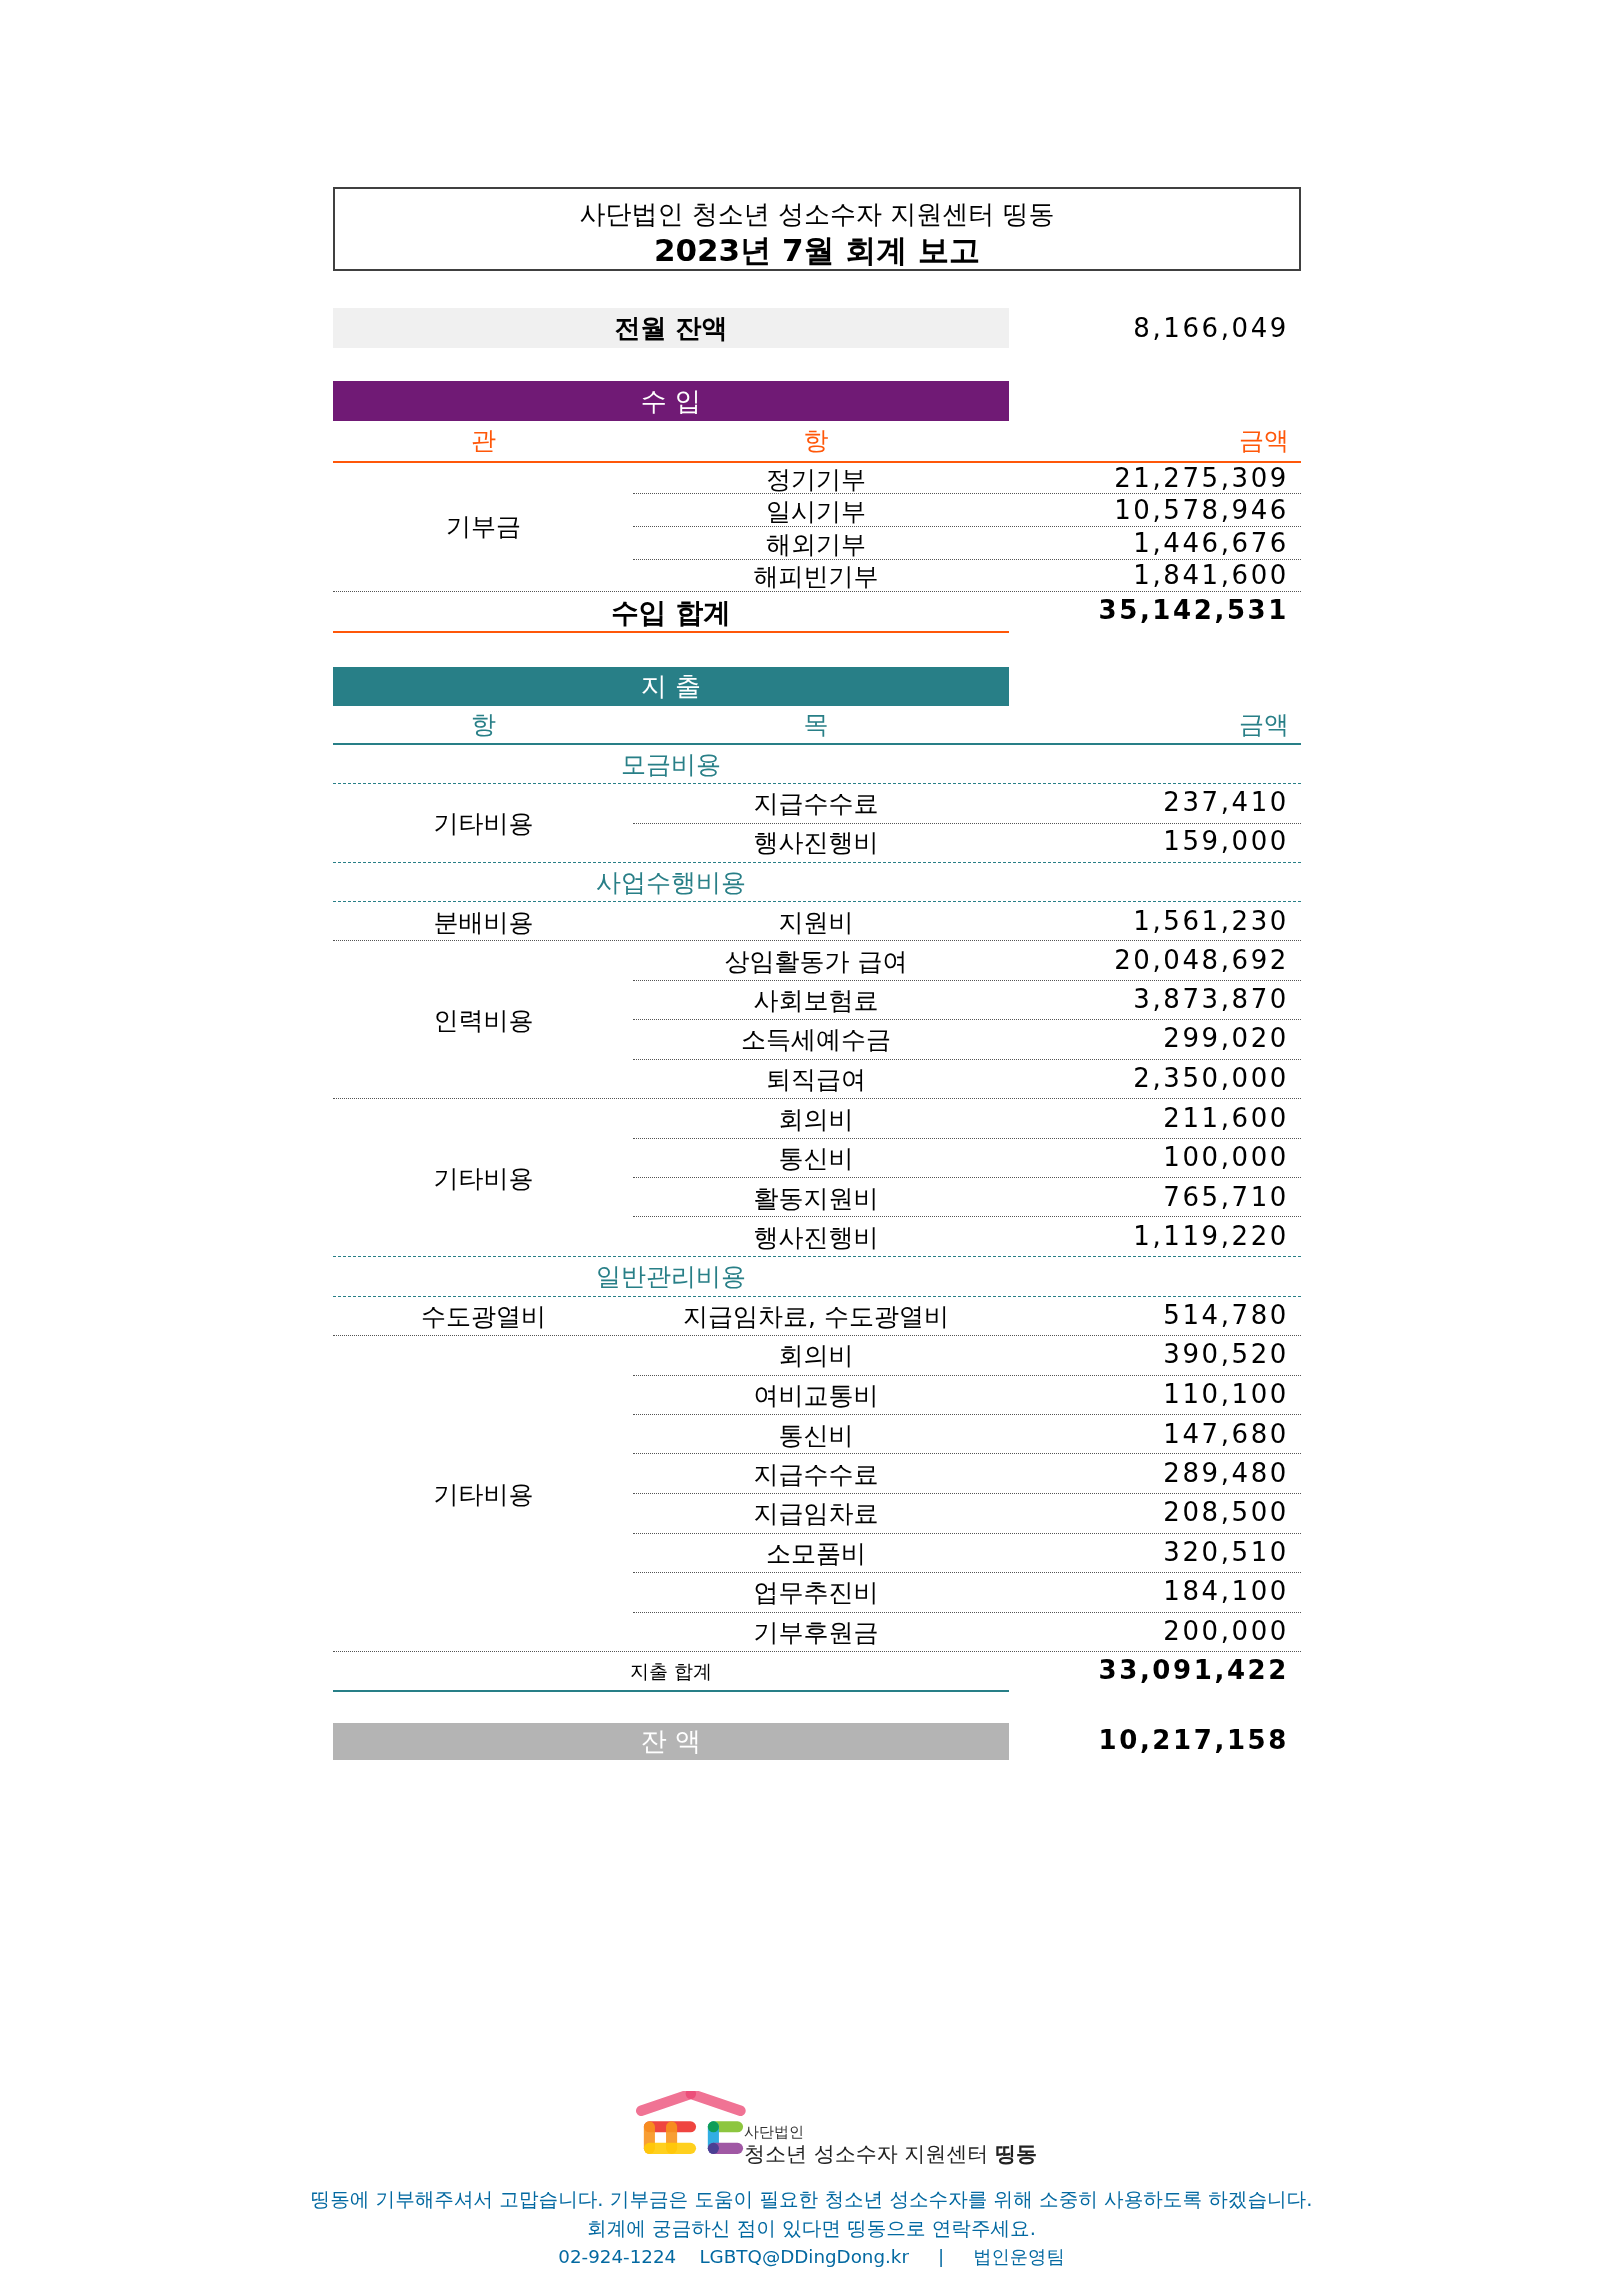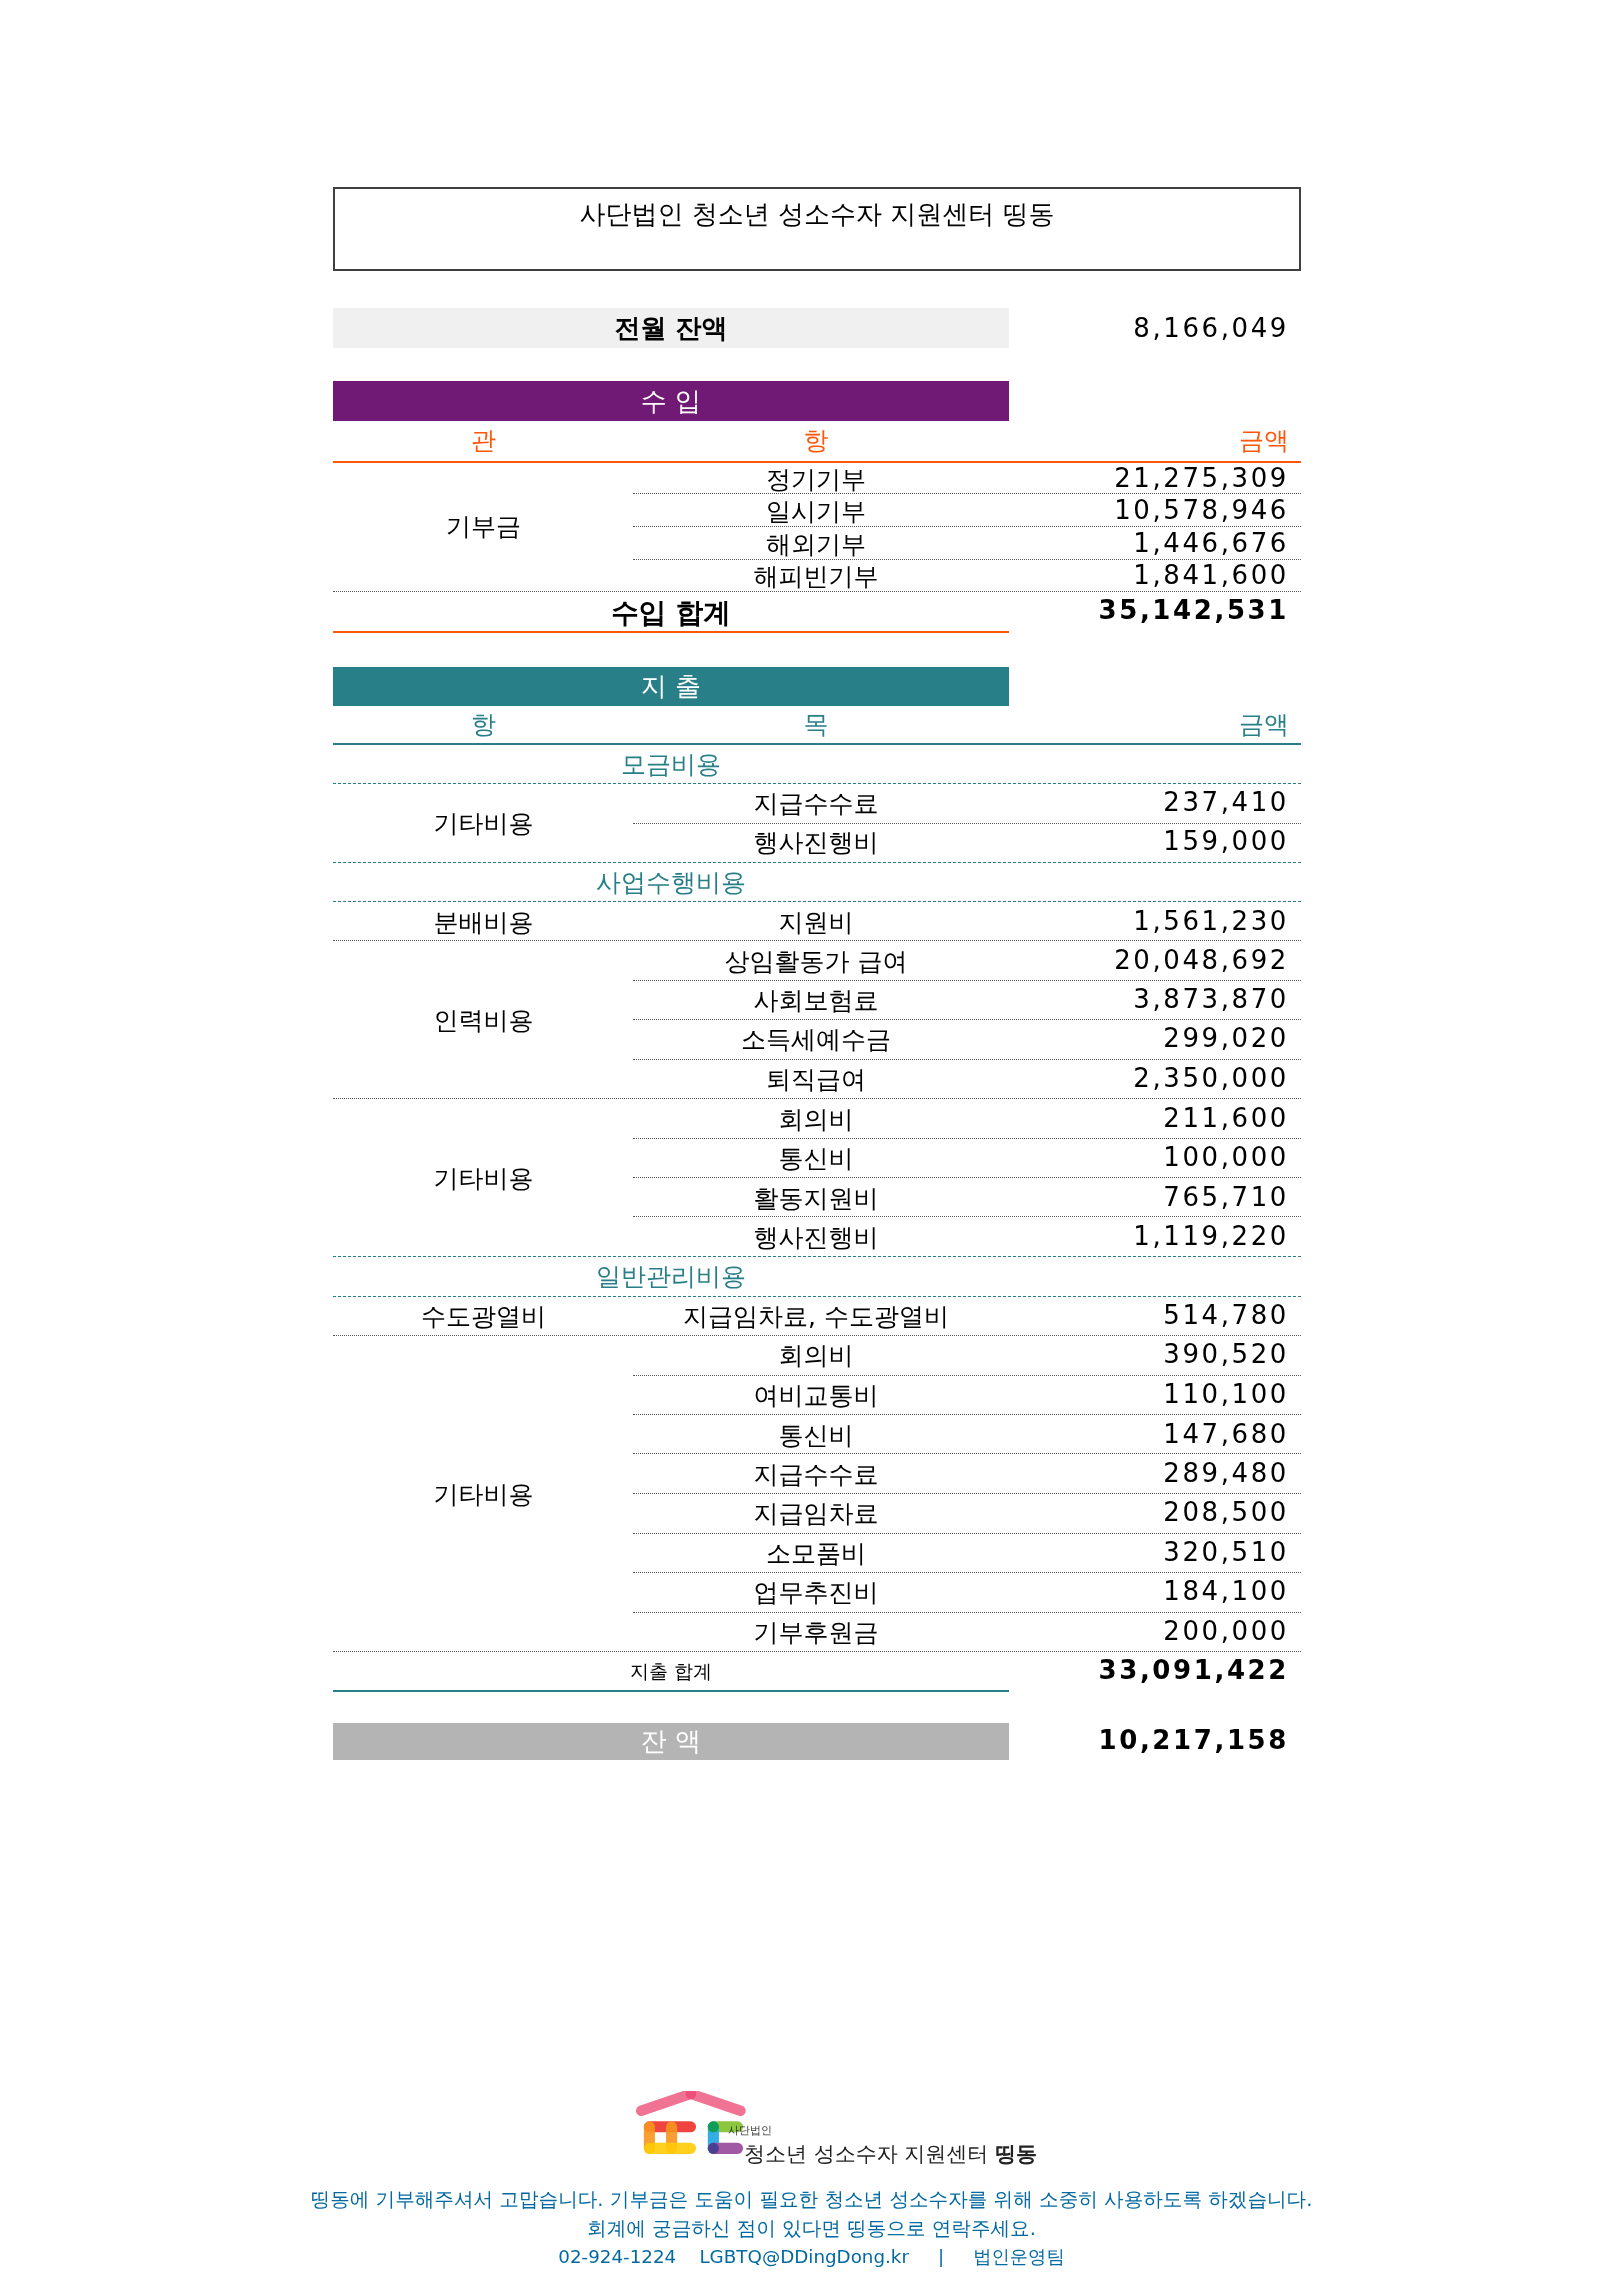--- a/index.html
+++ b/index.html
@@ -21,20 +21,21 @@
   .cat { position:absolute; left:333px; width:676px; text-align:center; font-size:25px; color:#287f87; }
   .grp { position:absolute; left:333px; width:301px; text-align:center; font-size:25px; }
   .item { position:absolute; left:633px; width:366px; text-align:center; font-size:25px; }
   .footer-line { position:absolute; left:0; width:1623px; text-align:center; color:#0369a1; }
 </style>
 </head>
 <body>
 
 <div class="abs title-box">
   <div class="title-org">사단법인 청소년 성소수자 지원센터 띵동</div>
+  <div class="title-main">2023년 7월 회계 보고</div>
 </div>
 
 <div class="bar" style="top:308px;height:40px;background:#f0f0f0;">
   <span class="bar-label" style="line-height:40px;font-weight:bold;">전월 잔액</span>
 </div>
 <div class="right-num" style="top:311px;line-height:35px;">8,166,049</div>
 
 <div class="bar" style="top:381px;height:40px;background:#701a75;">
   <span class="bar-label" style="line-height:40px;color:#fff;">수 입</span>
 </div>
@@ -176,21 +177,21 @@
     <rect x="46" y="46" width="17" height="50" rx="8.5" fill="#f7941d" opacity="0.9"></rect>
     <rect x="12" y="79" width="80" height="17" rx="8.5" fill="#ffcb05" opacity="0.9"></rect>
 
     <rect x="110" y="46" width="54" height="17" rx="8.5" fill="#8dc63f"></rect>
     <rect x="110" y="46" width="17" height="50" rx="8.5" fill="#27aae1" opacity="0.95"></rect>
     <rect x="110" y="79" width="54" height="17" rx="8.5" fill="#9b4f9f" opacity="0.95"></rect>
     <rect x="110" y="46" width="17" height="17" rx="8.5" fill="#0f9d58"></rect>
     <rect x="110" y="79" width="17" height="17" rx="8.5" fill="#4b3f93"></rect>
   </svg>
 </div>
-<div class="abs" style="left:728px;top:2123px;font-size:11px;color:#333;font-family:Liberation Mono, monospace;">사단법인</div>
+<div class="abs" style="left:744px;top:2123px;font-size:15px;color:#333;font-family:Liberation Mono, monospace;">사단법인</div>
 <div class="abs" style="left:744px;top:2140px;font-size:21px;color:#222;white-space:nowrap;">
   <span>청소년 성소수자 지원센터</span>
   <span style="font-weight:bold;">띵동</span>
 </div>
 
 <div class="footer-line" style="top:2186px;font-size:19.6px;">띵동에 기부해주셔서 고맙습니다. 기부금은 도움이 필요한 청소년 성소수자를 위해 소중히 사용하도록 하겠습니다.</div>
 <div class="footer-line" style="top:2215px;font-size:19.6px;">회계에 궁금하신 점이 있다면 띵동으로 연락주세요.</div>
 <div class="footer-line" style="top:2244px;font-size:18.3px;">
   <span>02-924-1224</span>
   &nbsp;&nbsp;

